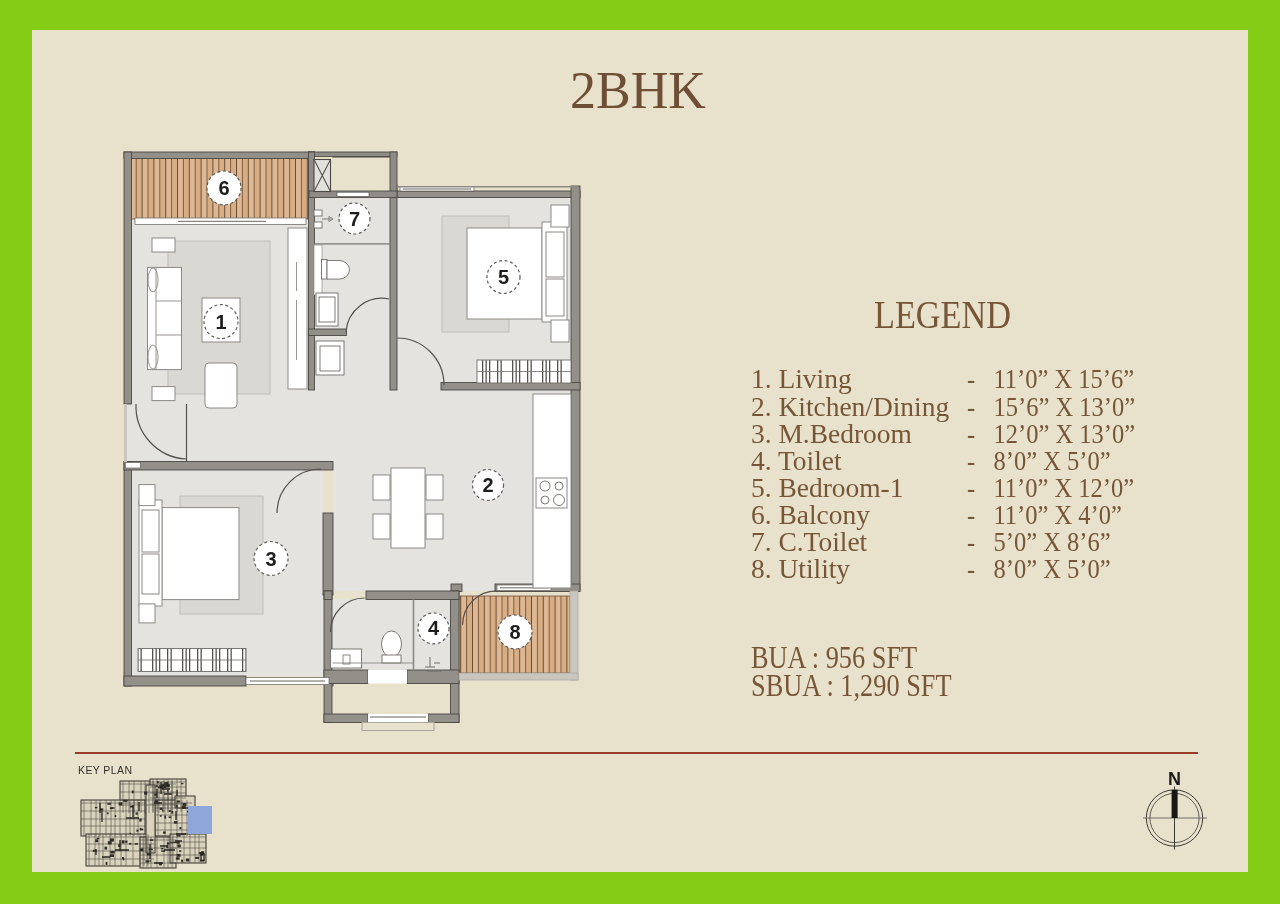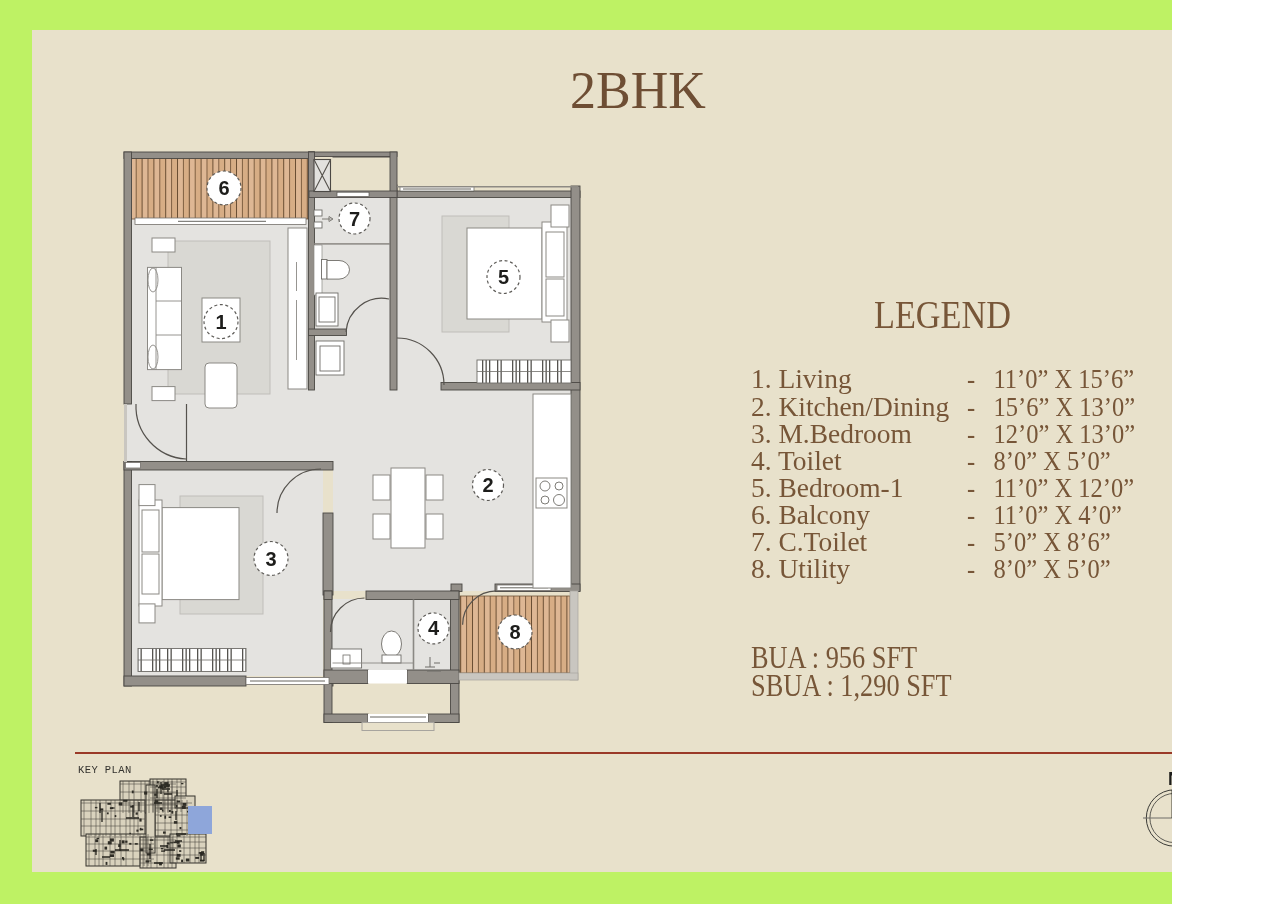--- a/index.html
+++ b/index.html
@@ -1,29 +1,29 @@
 <!DOCTYPE html>
 <html><head>
 <meta charset="utf-8">
 <style>
   html,body{margin:0;padding:0;background:#ffffff;}
-  #page{position:relative;width:1172px;height:904px;background:#bef264;overflow:hidden;
+  #page{position:relative;width:1280px;height:904px;background:#84cc16;overflow:hidden;
         font-family:"Liberation Serif", serif;}
   #panel{position:absolute;left:32px;top:30px;width:1216px;height:842px;background:#e8e1cb;}
   #title{position:absolute;left:558px;top:61px;width:160px;text-align:center;
          font-size:52px;color:#6e4e34;}
   #legendTitle{position:absolute;left:860px;top:290px;width:165px;text-align:center;
          font-size:41px;color:#775638;letter-spacing:0px;transform:scaleX(0.835);transform-origin:50% 0;}
   .ln{position:absolute;color:#775638;font-size:28px;line-height:28px;transform:scaleX(0.875);transform-origin:0 0;white-space:nowrap;}
   .lname{left:751px;transform:scaleX(0.98);}
   .ldim{left:967px;}
   #bua{position:absolute;left:751px;top:644px;color:#775638;font-size:31px;line-height:28px;
        transform:scaleX(0.85);transform-origin:0 0;white-space:nowrap;}
   #redline{position:absolute;left:75px;top:752px;width:1123px;height:2px;background:#9a3a28;}
-  #keyplanLabel{position:absolute;left:78px;top:764px;font-family:Liberation Mono, monospace;
+  #keyplanLabel{position:absolute;left:78px;top:764px;font-family:Liberation Sans, sans-serif;
        font-size:10.5px;color:#33322e;letter-spacing:0.4px;}
   svg{position:absolute;left:0;top:0;}
 </style>
 </head>
 <body>
 <div id="page">
   <div id="panel"></div>
   <div id="title">2BHK</div>
   <div id="legendTitle">LEGEND</div>
 

